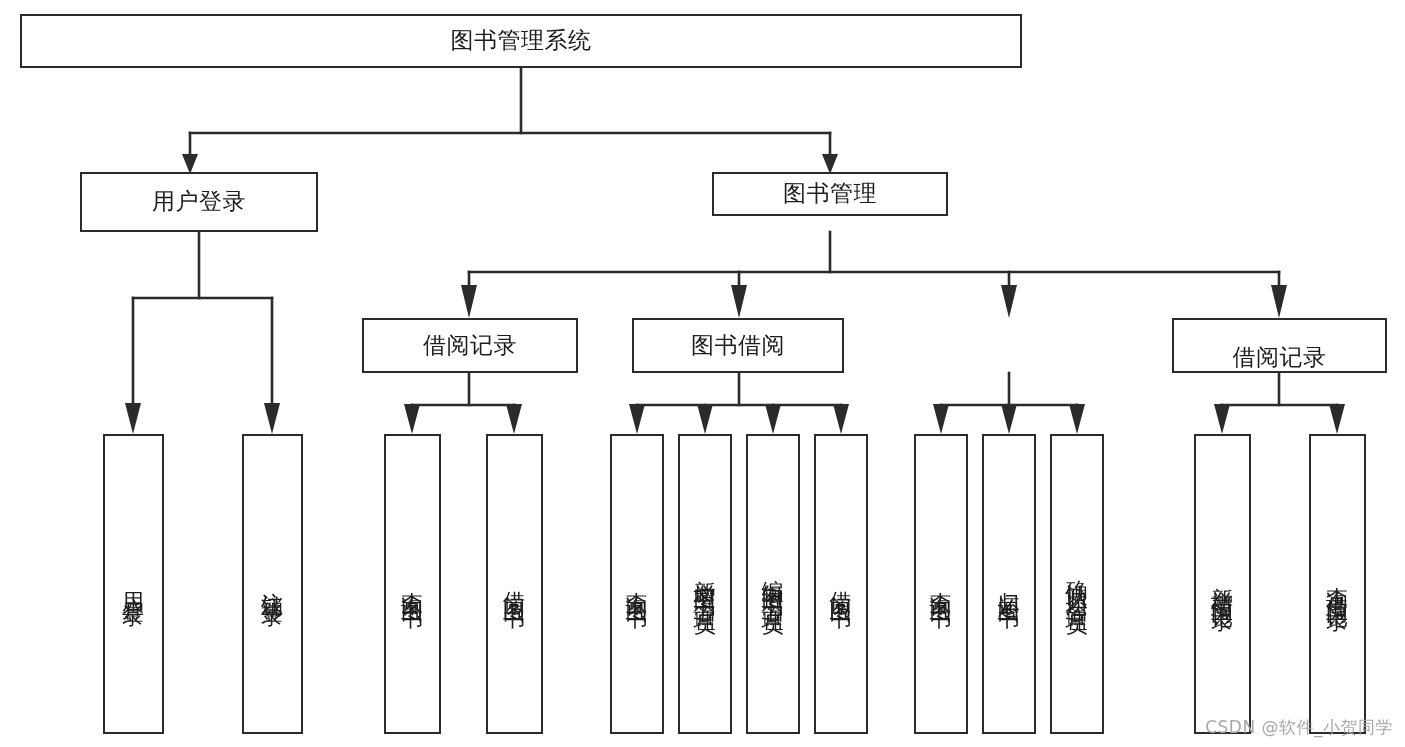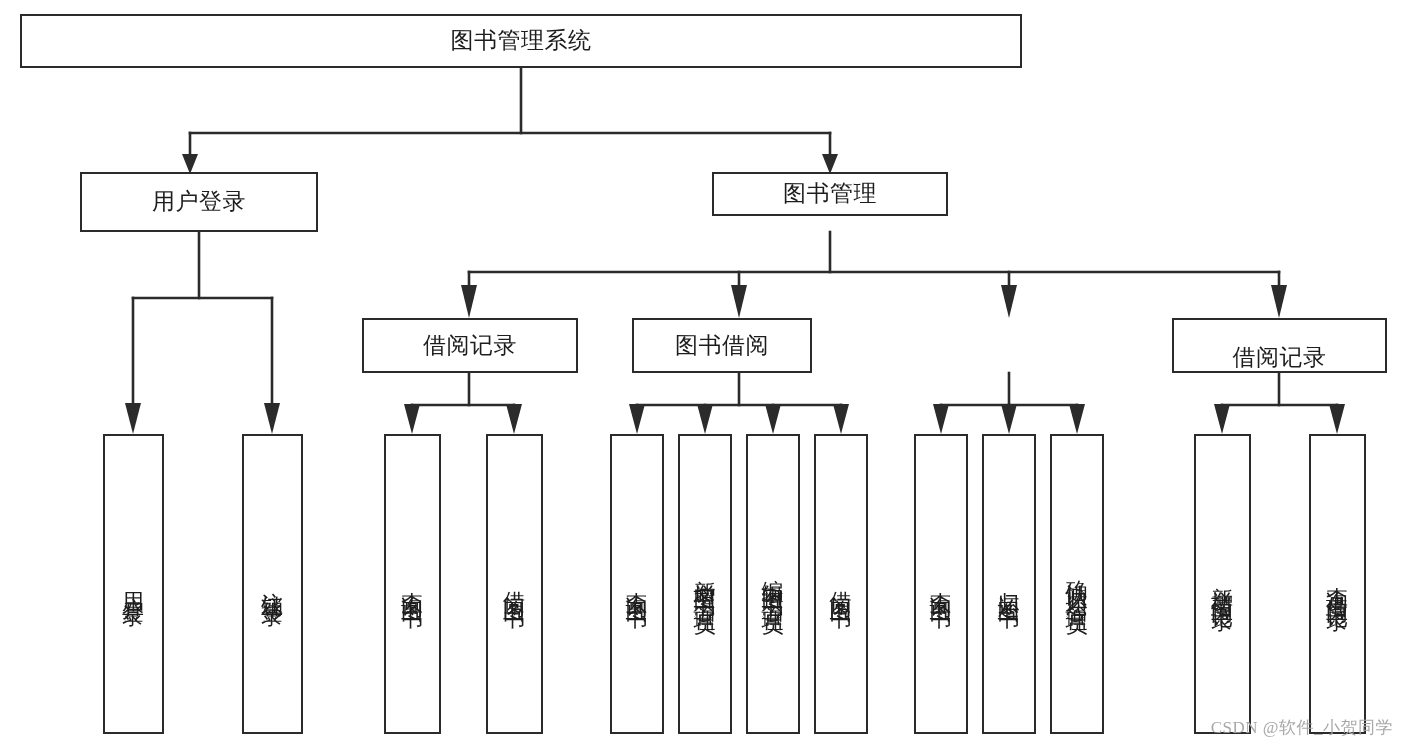--- a/index.html
+++ b/index.html
@@ -10,21 +10,20 @@
   }
   body {
     font-family: "DejaVu Sans", "Liberation Sans", sans-serif;
   }
   #diagram-root {
     position: relative;
     width: 1405px;
     height: 747px;
     background: #ffffff;
     overflow: hidden;
-    font-family: Liberation Serif, serif;
   }
   #diagram-svg {
     position: absolute;
     left: 0;
     top: 0;
     width: 1405px;
     height: 747px;
   }
   
   .node {
@@ -172,21 +171,21 @@
   </div>
 
   <div class="node horiz" style="left:712px; top:172px; width:236px; height:44px;">
     <span class="node-label">图书管理</span>
   </div>
 
   <div class="node horiz" style="left:362px; top:318px; width:216px; height:55px;">
     <span class="node-label">借阅记录</span>
   </div>
 
-  <div class="node horiz" style="left:632px; top:318px; width:180px; height:55px;">
+  <div class="node horiz" style="left:632px; top:318px; width:212px; height:55px;">
     <span class="node-label">图书借阅</span>
   </div>
 
 
   <div class="node horiz" style="left:1172px; top:318px; width:215px; height:55px;align-items:flex-end;">
     <span class="node-label">借阅记录</span>
   </div>
 
   <div class="node vert" style="left:103px; top:434px; width:61px; height:300px;">
     <span class="node-label">用户登录</span>

